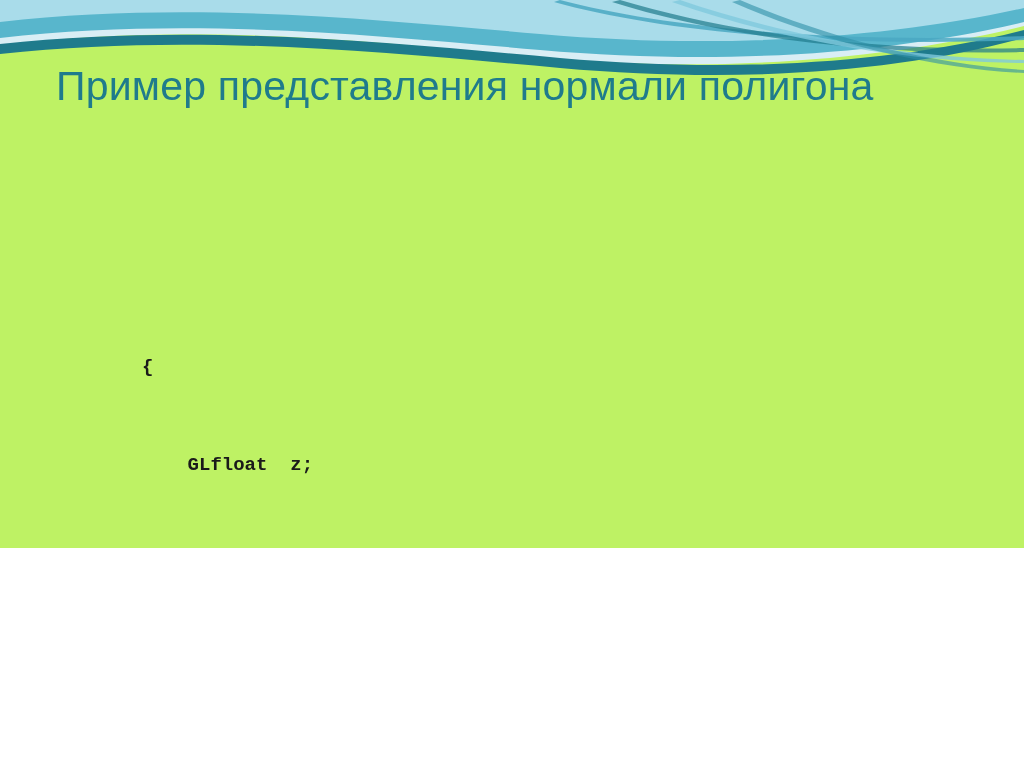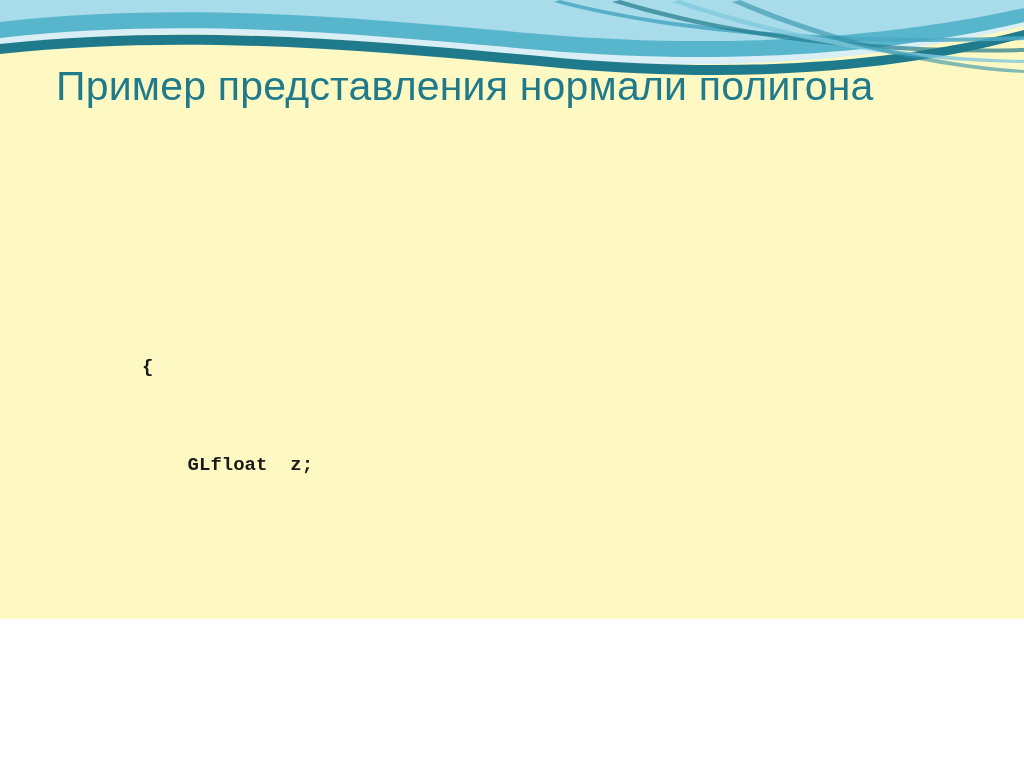--- a/index.html
+++ b/index.html
@@ -6,22 +6,22 @@
     margin: 0;
     padding: 0;
     background: #ffffff;
   }
   body {
     font-family: "Liberation Sans", sans-serif;
   }
   .slide {
     position: relative;
     width: 1024px;
-    height: 619px;
-    background: #fef9c3;
+    height: 548px;
+    background: #bef264;
     overflow: hidden;
   }
   .decor {
     position: absolute;
     top: 0;
     left: 0;
     width: 1024px;
     height: 110px;
     pointer-events: none;
   }

